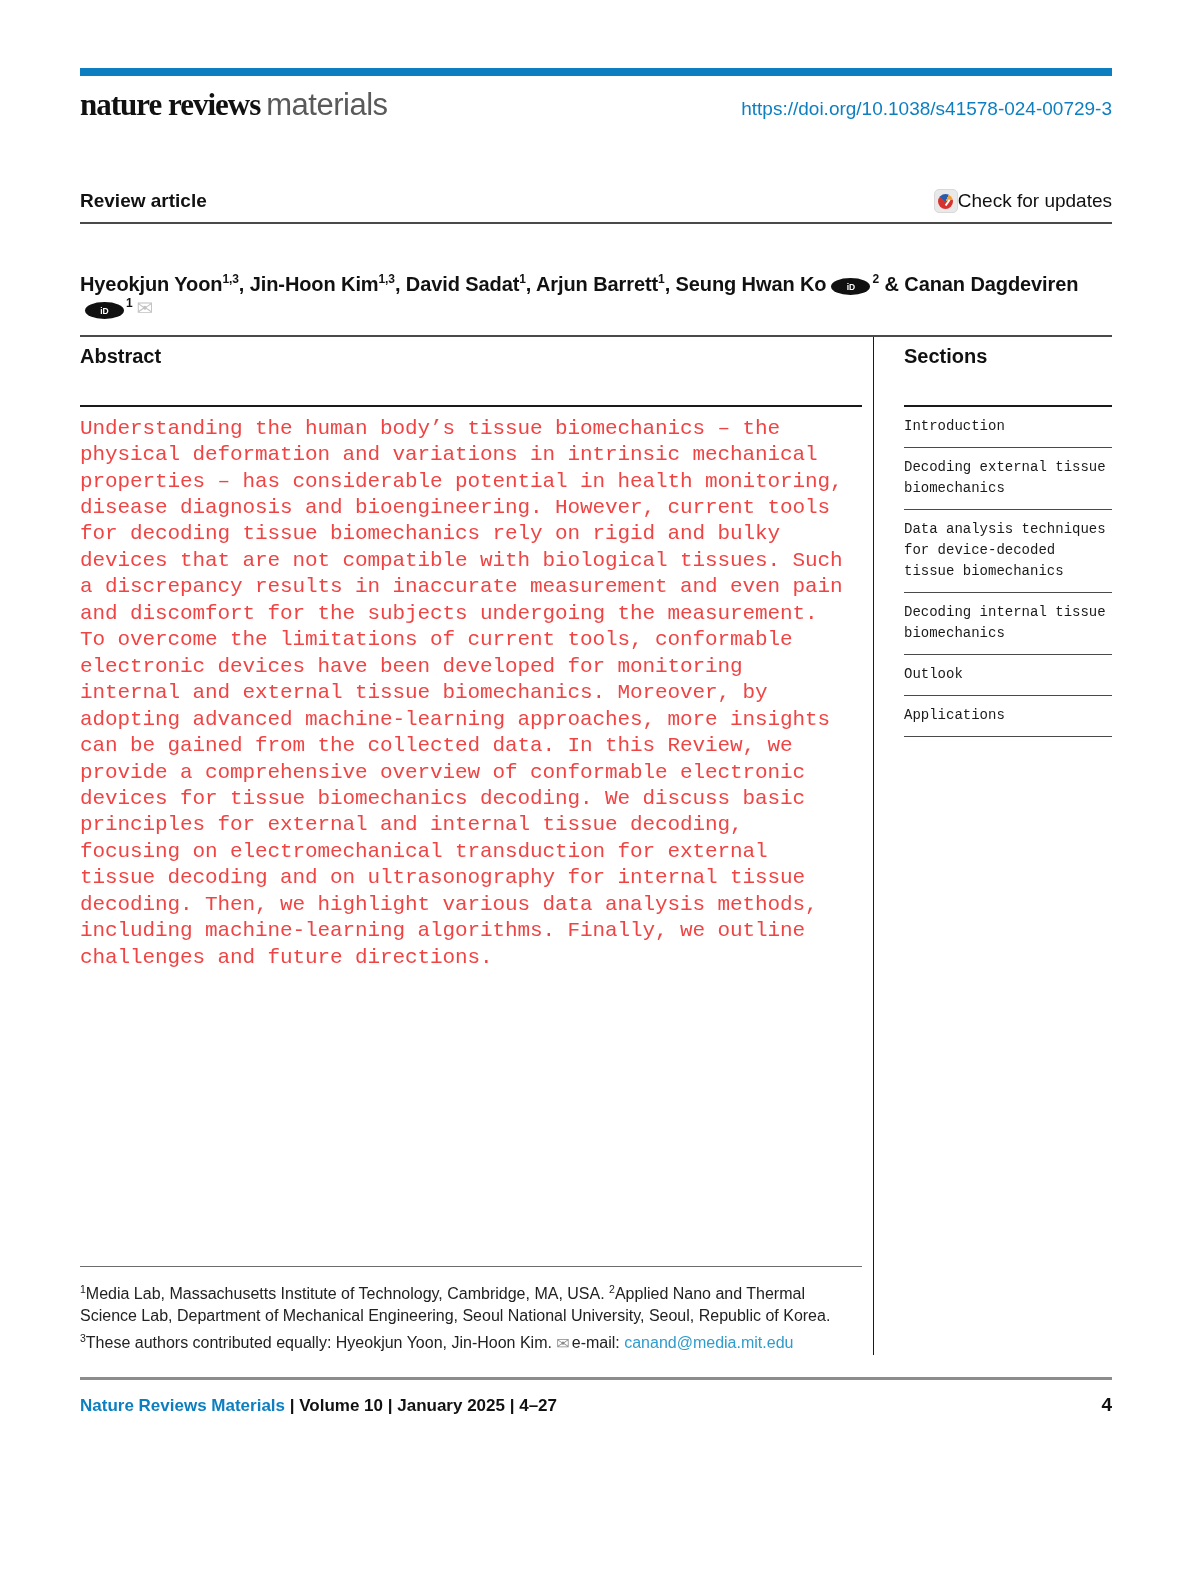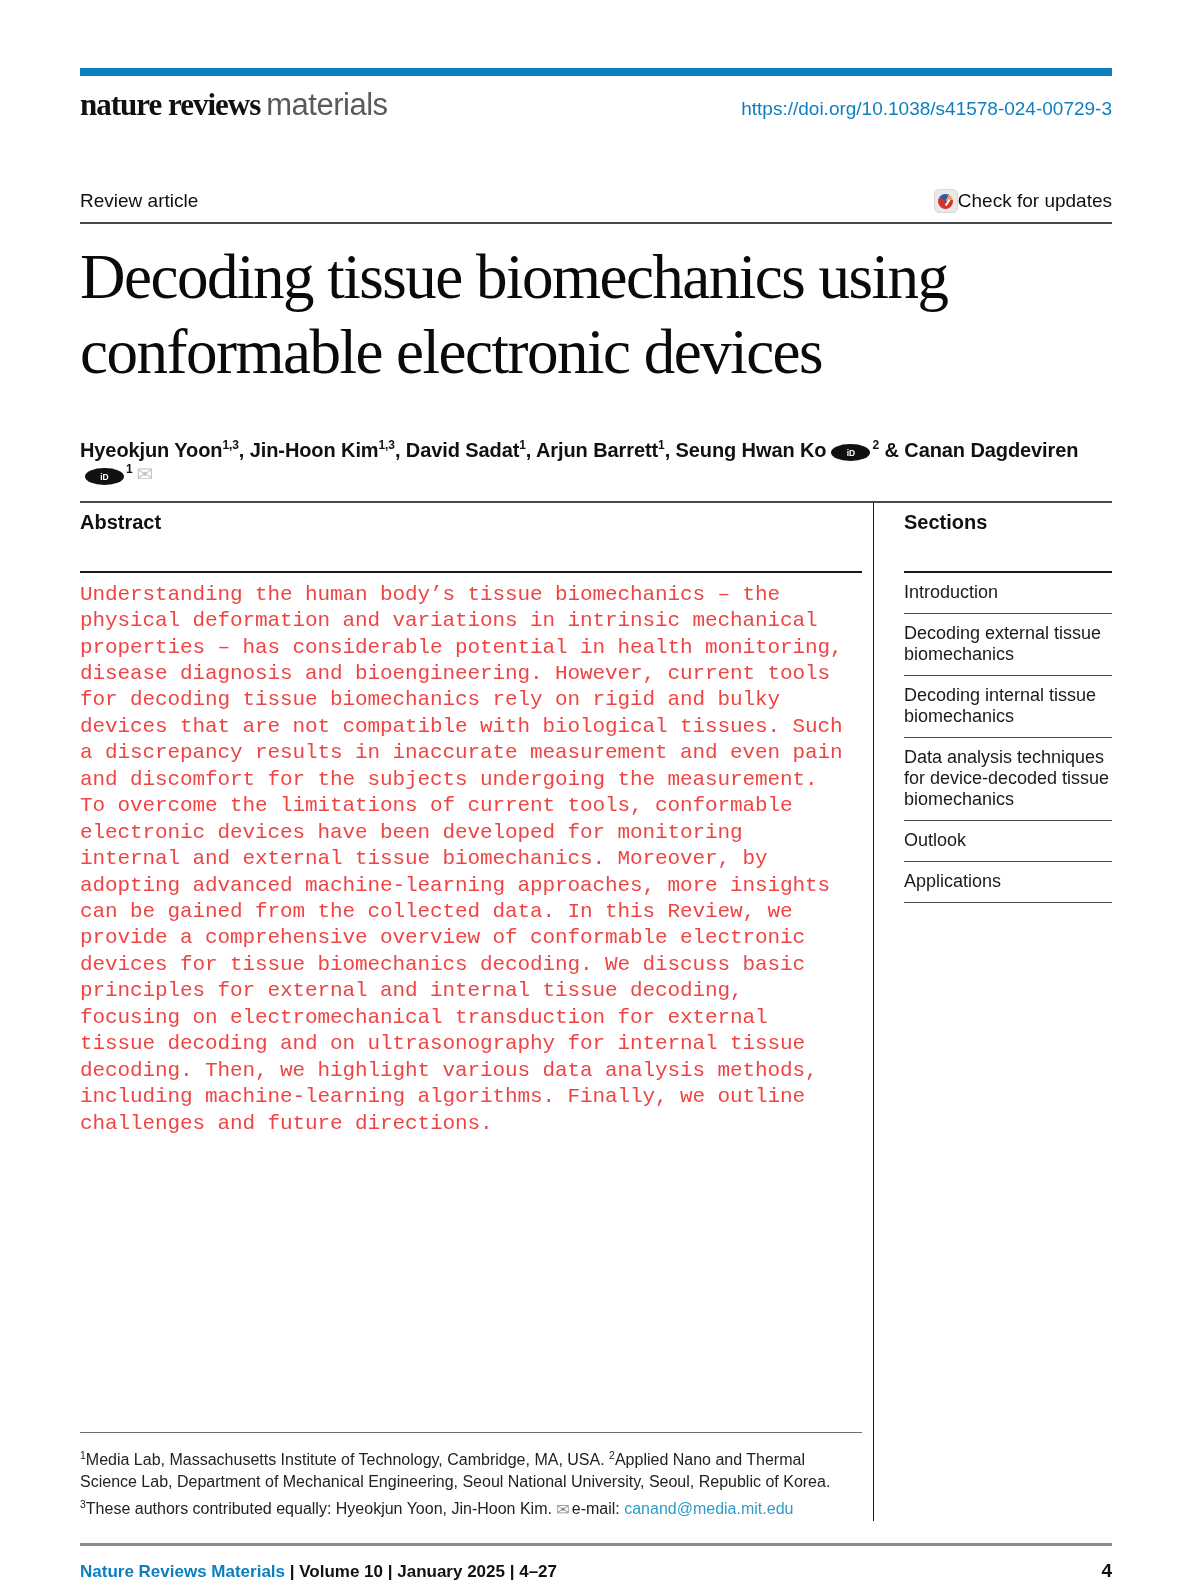--- a/index.html
+++ b/index.html
@@ -23,21 +23,21 @@
   .brand { font-size: 31px; letter-spacing: -0.5px; white-space: nowrap; }
   .brand .brand-bold { font-family: "Liberation Serif", serif; font-weight: 700; color: #111; letter-spacing: -1px; }
   .brand .brand-light { color: #5a5a5a; font-weight: 400; margin-left: 6px; }
   .doi-link { font-size: 19px; color: #0d7fc0; text-decoration: none; font-weight: 400; }
 
   
   .kicker-row {
     margin-top: 66px;
     display: flex; justify-content: space-between; align-items: center;
   }
-  .kicker { font-size: 19px; font-weight: 400; color: #111; }
+  .kicker { font-size: 19px; font-weight: 700; color: #111; }
   .updates { display: flex; align-items: center; font-size: 19px; color: #111; cursor: pointer; text-decoration: none; }
   .crossmark {
     width: 24px; height: 24px; border-radius: 5px;
     background: #e9e9e9; border: 1px solid #d9d9d9;
     display: inline-flex; align-items: center; justify-content: center;
   }
   .cm-circle {
     width: 15px; height: 15px; border-radius: 50%;
     background: conic-gradient(from 140deg, #d6332f 0 48%, #2a5caa 48% 68%, #f0a33a 68% 82%, #d6332f 82% 100%);
     position: relative;
@@ -92,23 +92,24 @@
     font-size: 21px; line-height: 1.26;
     color: #ef4444;
     padding-right: 10px;
     letter-spacing: -0.1px;
   }
 
   .sections-list { list-style: none; }
   .sections-list li {
     padding: 9px 0 10px;
     border-bottom: 1px solid #4a4a4a;
-    font-size: 18px; line-height: 21px;
+    font-size: 14px; line-height: 21px;
     color: #1a1a1a;
     cursor: pointer;
+    font-family: Liberation Mono, monospace;
   }
 
   
   .footnotes {
     margin-top: auto;
     border-top: 1.5px solid #6e6e6e;
     padding-top: 11px;
     font-size: 16px; line-height: 22px;
     color: #222;
     width: 100%;
@@ -146,21 +147,20 @@
     <div class="kicker">Review article</div>
     <a class="updates" href="#">
       <span class="crossmark">
           <span class="cm-circle"></span>
         </span>
       <span>Check for updates</span>
     </a>
   </div>
   <div class="kicker-rule"></div>
 
-  <h1 class="title">Decoding tissue biomechanics using conformable electronic devices</h1>
 
   <div class="authors">
     <span>Hyeokjun Yoon</span><sup>1,3</sup><span>, </span><span>Jin-Hoon Kim</span><sup>1,3</sup><span>, </span><span>David Sadat</span><sup>1</sup><span>, </span><span>Arjun Barrett</span><sup>1</sup><span>, </span><span>Seung Hwan Ko</span><span class="orcid">iD</span><sup>2</sup><span> &amp; </span><span>Canan Dagdeviren</span><span class="orcid">iD</span><sup>1</sup><span class="mail-gray">✉</span>
   </div>
   <div class="authors-rule"></div>
 
   <div class="columns">
 
     <div class="col-left">
       <div class="panel-head">Abstract</div>
@@ -171,22 +171,22 @@
         <sup>1</sup><span>Media Lab, Massachusetts Institute of Technology, Cambridge, MA, USA. </span><sup>2</sup><span>Applied Nano and Thermal Science Lab, Department of Mechanical Engineering, Seoul National University, Seoul, Republic of Korea. </span><sup>3</sup><span>These authors contributed equally: Hyeokjun Yoon, Jin-Hoon Kim. </span><span class="fn-mail">✉</span><span>e-mail: </span><a class="email-link" href="#">canand@media.mit.edu</a>
       </div>
     </div>
 
     <div class="col-right">
       <div class="panel-head">Sections</div>
       <div class="panel-rule"></div>
       <ul class="sections-list">
         <li>Introduction</li>
         <li>Decoding external tissue biomechanics</li>
+        <li>Data analysis techniques for device-decoded tissue biomechanics</li>
         <li>Decoding internal tissue biomechanics</li>
-        <li>Data analysis techniques for device-decoded tissue biomechanics</li>
         <li>Outlook</li>
         <li>Applications</li>
       </ul>
     </div>
 
   </div>
 
   <div class="footer-rule"></div>
   <div class="footer">
     <div>

